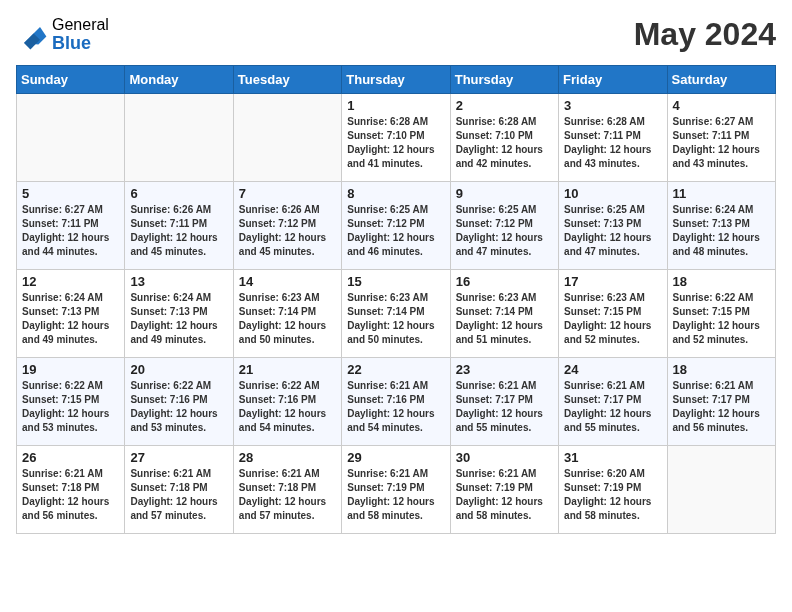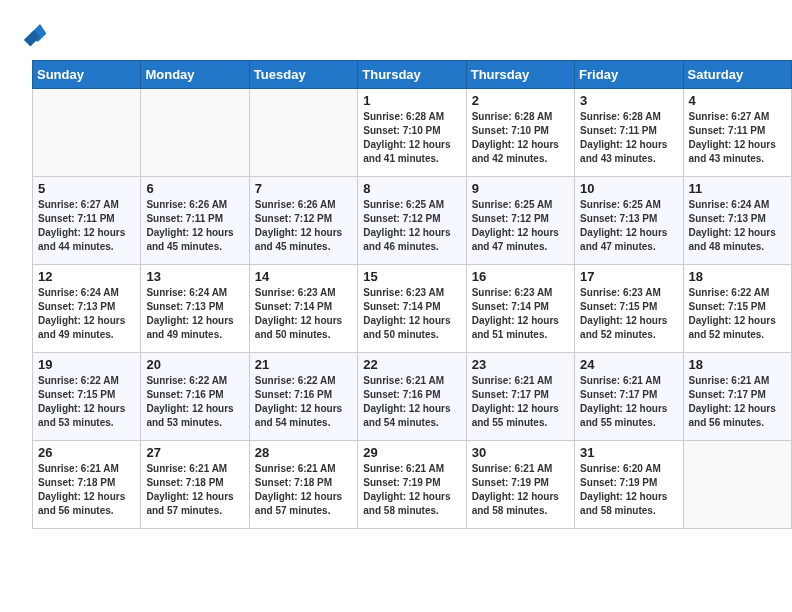--- a/index.html
+++ b/index.html
@@ -44,21 +44,20 @@
       color: #333;
     }
     .location {
       font-size: 14px;
       color: #555;
     }
     table {
       width: 100%;
       border-collapse: collapse;
       table-layout: fixed;
-      margin-left: 16px;
     }
     thead tr th {
       background-color: #2176c7;
       color: #fff;
       font-size: 13px;
       font-weight: bold;
       padding: 6px 4px;
       text-align: left;
       border: 1px solid #1a5fa0;
     }
@@ -91,22 +90,27 @@
   </style>
 </head>
 <body>
 
 <div class="header">
   <div class="logo">
     <svg class="logo-icon" viewBox="0 0 40 40" xmlns="http://www.w3.org/2000/svg">
       <polygon points="10,30 30,10 38,22 28,32" fill="#2176c7"></polygon>
       <polygon points="10,30 22,18 30,26 18,38" fill="#1a5fa0"></polygon>
     </svg>
+    <div class="logo-text">
+      <span>General</span>
+      <span class="logo-blue">Blue</span>
+    </div>
   </div>
   <div class="title-block">
+    <div class="month-title">May 2024</div>
   </div>
 </div>
 
 <table>
   <thead>
     <tr>
     <th>Sunday</th>
         <th>Monday</th>
         <th>Tuesday</th>
         <th>Thursday</th>

